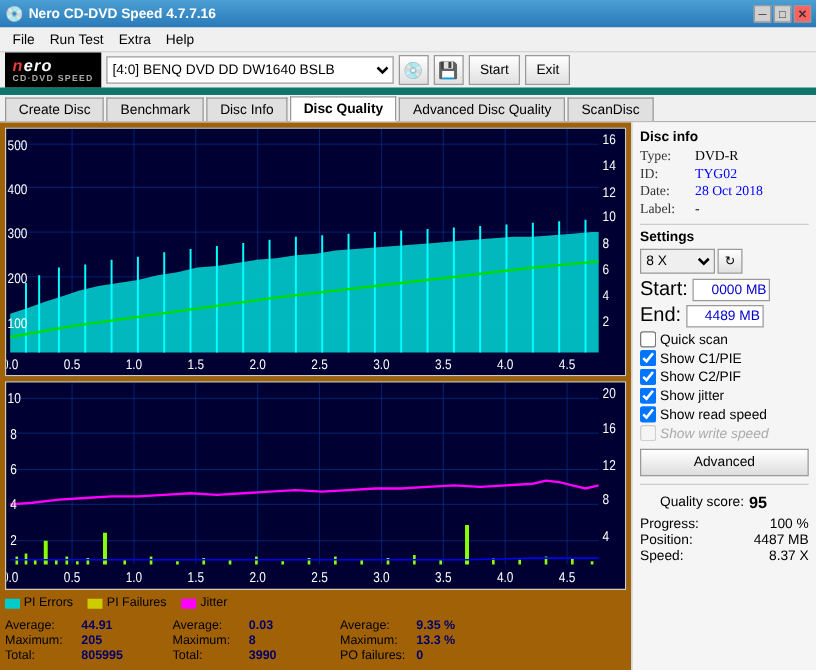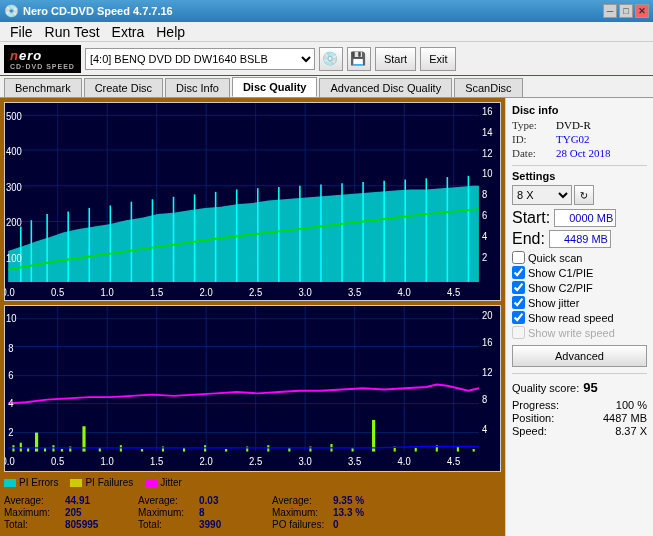--- a/index.html
+++ b/index.html
@@ -6,24 +6,24 @@
     body { width: 653px; height: 536px; font-family: 'Segoe UI', Tahoma, sans-serif; font-size: 11px; background: #f0f0f0; overflow: hidden; }
 
     
     .title-bar { background: linear-gradient(to bottom, #4a9fd4, #2a7ab8); height: 22px; display: flex; align-items: center; justify-content: space-between; padding: 0 4px; color: white; font-size: 11px; font-weight: bold; }
     .title-bar-left { display: flex; align-items: center; gap: 4px; }
     .title-bar-controls { display: flex; gap: 2px; }
     .title-btn { width: 14px; height: 14px; background: #d0d0d0; border: 1px solid #999; font-size: 9px; display: flex; align-items: center; justify-content: center; cursor: pointer; color: #333; }
 
     
     .menu-bar { background: #f0f0f0; height: 20px; display: flex; align-items: center; padding: 0 4px; border-bottom: 1px solid #ccc; }
-    .menu-item { padding: 2px 6px; cursor: pointer; font-size: 14px; }
-
-    
-    .toolbar { background: #f0f0f0; height: 34px; display: flex; align-items: center; padding: 2px 4px; gap: 4px; border-bottom: 1px solid #0f766e; }
+    .menu-item { padding: 2px 6px; cursor: pointer; font-size: 11px; }
+
+    
+    .toolbar { background: #f0f0f0; height: 34px; display: flex; align-items: center; padding: 2px 4px; gap: 4px; border-bottom: 6px solid #0f766e; }
     .nero-logo { background: #000; color: white; padding: 2px 6px; font-size: 12px; font-weight: bold; height: 28px; display: flex; align-items: center; }
     .nero-logo span { color: #e53d3d; }
     .drive-select { height: 22px; width: 230px; font-size: 11px; border: 1px solid #999; background: white; }
     .toolbar-btn { height: 24px; padding: 2px 8px; background: linear-gradient(to bottom, #fff, #e0e0e0); border: 1px solid #999; cursor: pointer; font-size: 11px; }
     .icon-btn { width: 24px; height: 24px; background: linear-gradient(to bottom, #fff, #e0e0e0); border: 1px solid #999; cursor: pointer; display: flex; align-items: center; justify-content: center; font-size: 13px; }
 
     
     .tabs { background: #f0f0f0; height: 22px; display: flex; align-items: flex-end; padding: 0 4px; border-bottom: 1px solid #999; }
     .tab { padding: 3px 10px; border: 1px solid #999; border-bottom: none; background: #e0e0e0; cursor: pointer; font-size: 11px; margin-right: 2px; }
     .tab.active { background: #fff; border-bottom: 1px solid #fff; font-weight: bold; }
@@ -42,21 +42,21 @@
     .panel-label { color: #333; min-width: 40px; }
     .panel-value { color: #000; font-weight: normal; }
     .panel-value.blue { color: #0000ff; }
     .speed-row { display: flex; gap: 2px; margin-bottom: 4px; }
     .speed-select { width: 60px; height: 20px; font-size: 11px; border: 1px solid #999; }
     .mb-input { width: 62px; height: 18px; font-size: 11px; border: 1px solid #999; background: white; padding: 0 2px; color: #0000cc; text-align: right; }
     .field-row { display: flex; align-items: center; gap: 4px; margin-bottom: 3px; }
     .field-lbl { font-size: 16px; min-width: 28px; }
     .checkbox-row { display: flex; align-items: center; gap: 3px; margin-bottom: 2px; font-size: 11px; }
     .advanced-btn { width: 100%; height: 22px; background: linear-gradient(to bottom, #fff, #ddd); border: 1px solid #999; cursor: pointer; font-size: 11px; margin-top: 4px; }
-    .quality-score-row { display: flex; align-items: center; gap: 4px; margin-top: 6px; }
+    .quality-score-row { display: flex; align-items: center; gap: 4px; margin-top: 6px; margin-left: 16px; }
     .score-val { font-weight: bold; color: #000; font-size: 13px; }
     .progress-section { margin-top: 4px; }
     .prog-row { display: flex; justify-content: space-between; font-size: 11px; margin-bottom: 1px; }
 
     
     .charts-container { width: 100%; height: 100%; display: flex; flex-direction: column; }
     .chart-top { flex: 1.2; position: relative; border: 1px solid #ccc; margin-bottom: 4px; background: #111; overflow: hidden; }
     .chart-bottom { flex: 1; position: relative; border: 1px solid #ccc; background: #111; overflow: hidden; }
 
     
@@ -104,22 +104,22 @@
   <select class="drive-select">
     <option>[4:0]  BENQ DVD DD DW1640 BSLB</option>
   </select>
   <div class="icon-btn">💿</div>
   <div class="icon-btn">💾</div>
   <button class="toolbar-btn">Start</button>
   <button class="toolbar-btn">Exit</button>
 </div>
 
 <div class="tabs">
+  <div class="tab">Create Disc</div>
   <div class="tab">Benchmark</div>
-  <div class="tab">Create Disc</div>
   <div class="tab">Disc Info</div>
   <div class="tab active">Disc Quality</div>
   <div class="tab">Advanced Disc Quality</div>
   <div class="tab">ScanDisc</div>
 </div>
 
 <div class="main">
 
   <div class="chart-area">
     <div class="charts-container">
@@ -350,20 +350,24 @@
         <span class="panel-value">DVD-R</span>
       </div>
       <div class="panel-row">
         <span class="panel-label">ID:</span>
         <span class="panel-value blue">TYG02</span>
       </div>
       <div class="panel-row">
         <span class="panel-label">Date:</span>
         <span class="panel-value blue">28 Oct 2018</span>
       </div>
+      <div class="panel-row">
+        <span class="panel-label">Label:</span>
+        <span class="panel-value">-</span>
+      </div>
     </div>
 
     <hr style="border:none;border-top:1px solid #ccc;margin:4px 0;">
 
     <div class="panel-section">
       <div class="panel-title">Settings</div>
       <div class="speed-row">
         <select class="speed-select">
           <option>8 X</option>
         </select>
@@ -392,21 +396,21 @@
       <div class="checkbox-row">
         <input type="checkbox" checked="" style="">
         <span>Show jitter</span>
       </div>
       <div class="checkbox-row">
         <input type="checkbox" checked="" style="">
         <span>Show read speed</span>
       </div>
       <div class="checkbox-row">
         <input type="checkbox" disabled="" style="">
-        <span style="color:#aaa;">Show write speed</span>
+        <span style="color:#aaa;font-style:italic;">Show write speed</span>
       </div>
       <button class="advanced-btn">Advanced</button>
     </div>
 
     <hr style="border:none;border-top:1px solid #ccc;margin:4px 0;">
 
     <div class="quality-score-row">
       <span>Quality score:</span>
       <span class="score-val">95</span>
     </div>

